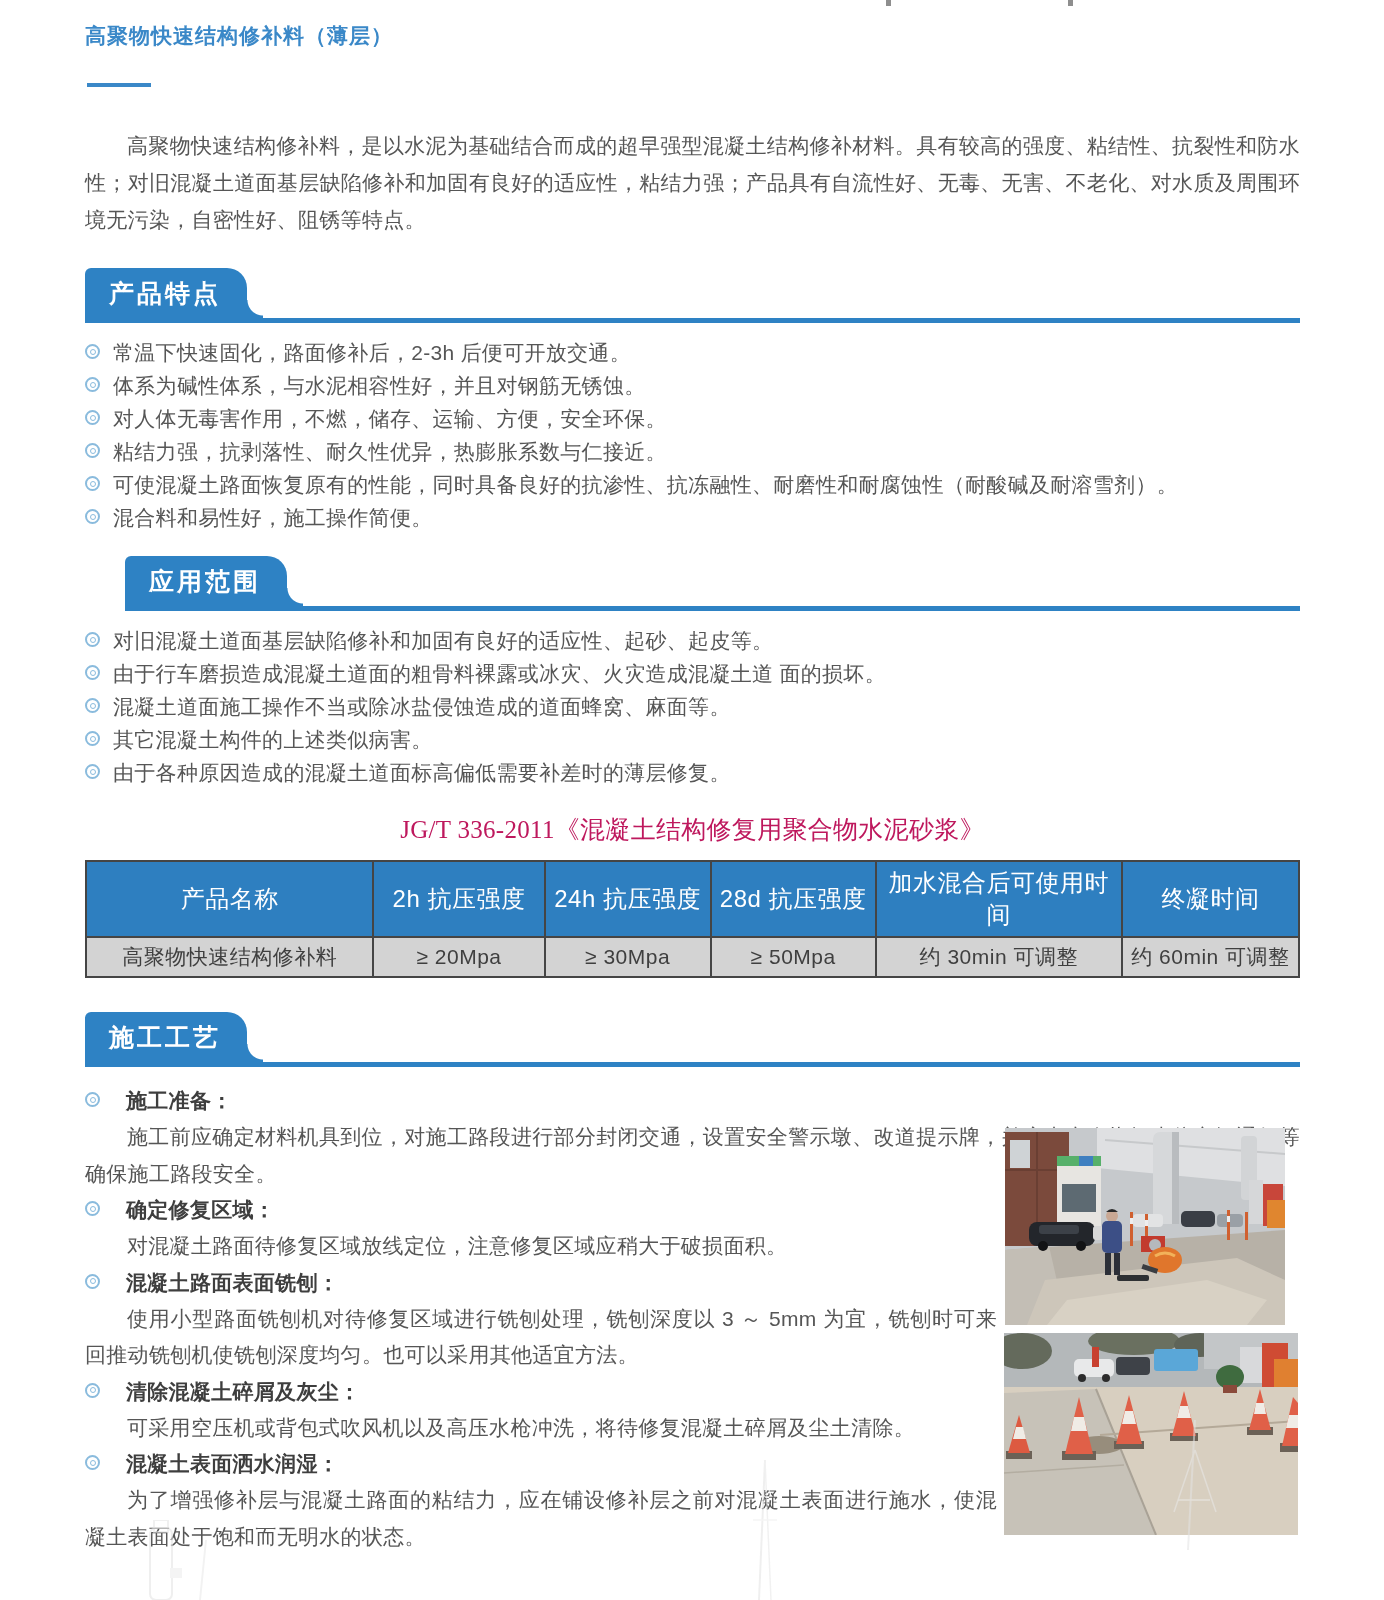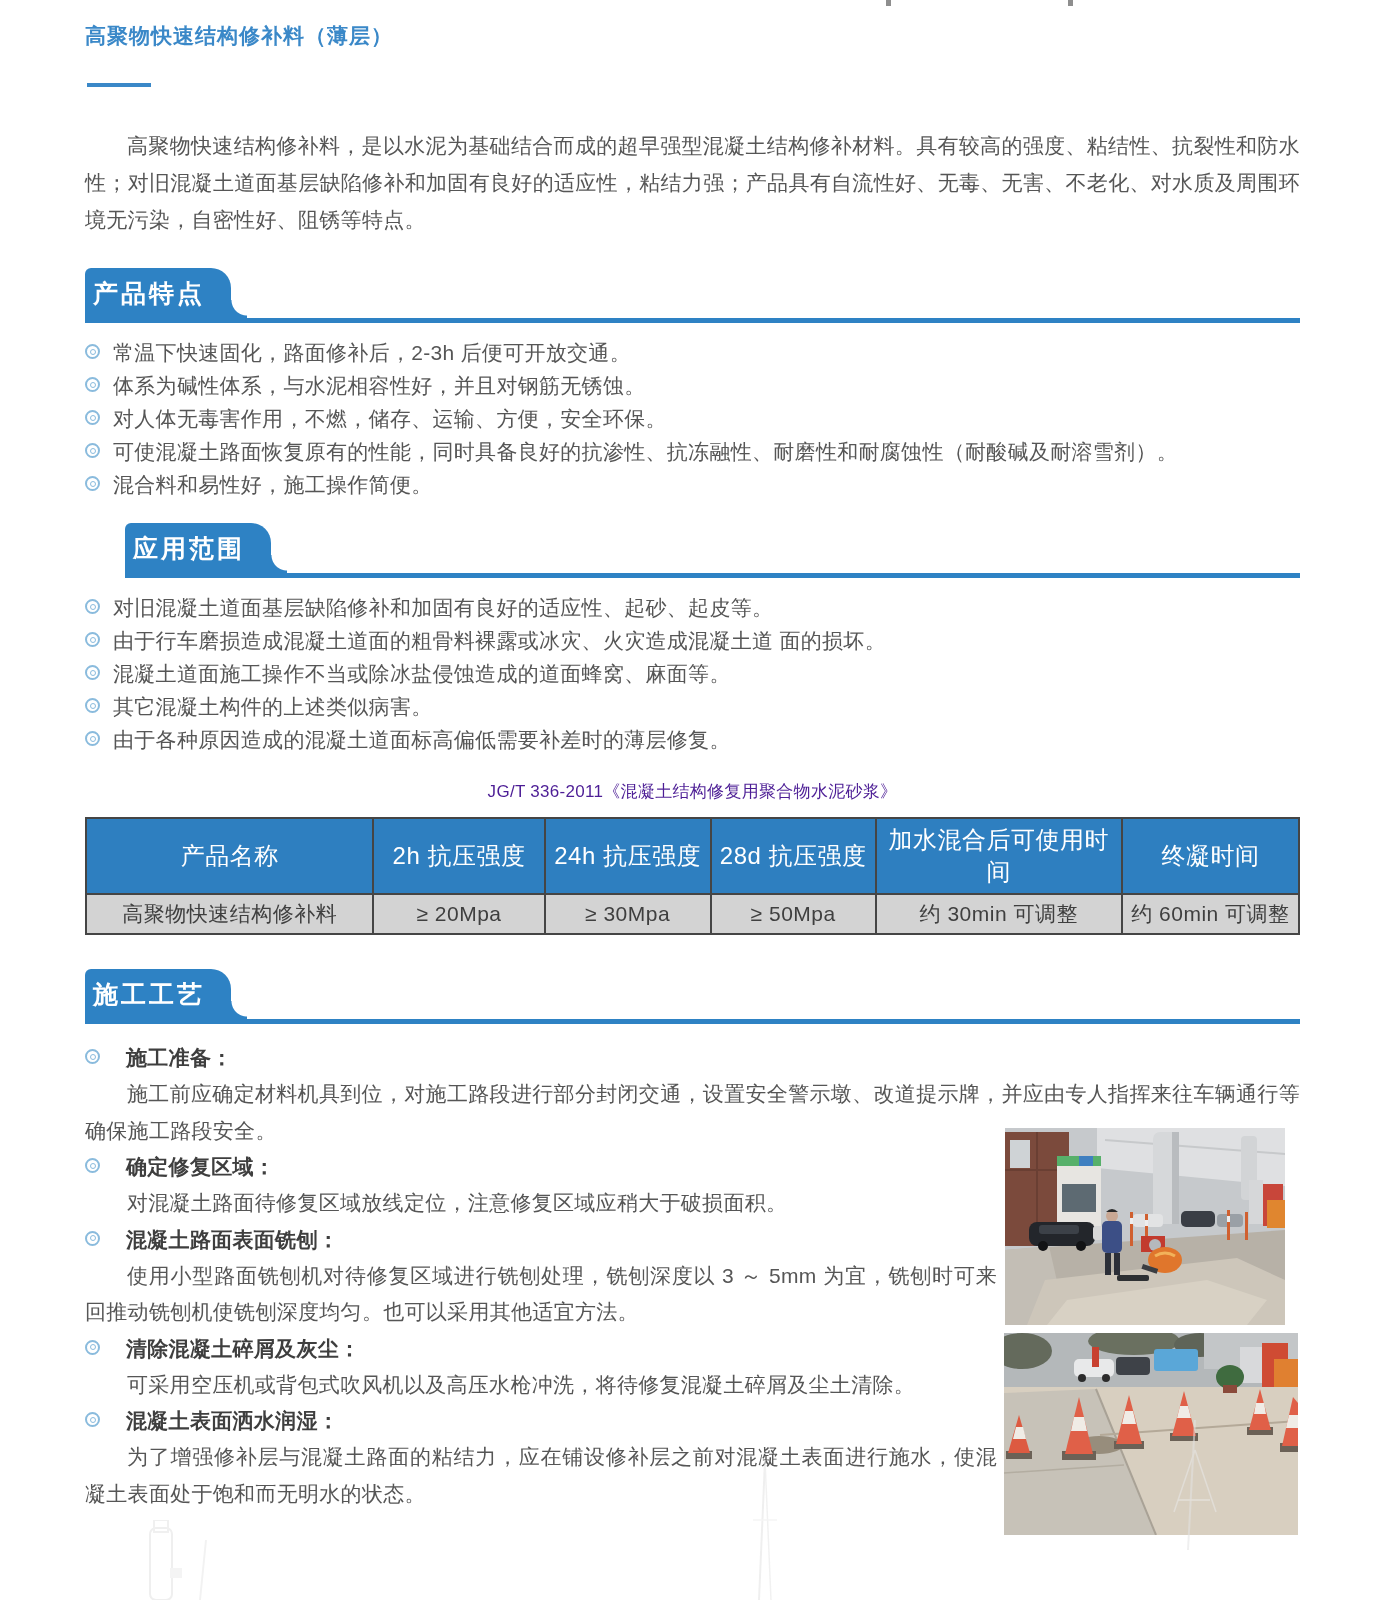--- a/index.html
+++ b/index.html
@@ -19,36 +19,36 @@
 
   h1.title{margin-top:22px;font-size:21px;font-weight:bold;color:#3a88c8;letter-spacing:1px;}
   .title-underline{width:64px;height:4px;background:#3a88c8;margin:33px 0 0 2px;}
 
   .intro{margin-top:40px;font-size:21px;line-height:37px;color:var(--body-text);
          text-indent:2em;text-align:justify;letter-spacing:.3px;}
 
   .sec{position:relative;border-bottom:5px solid var(--accent);}
   .sec .tag{display:inline-block;position:relative;background:var(--accent);color:#fff;
             font-size:25px;font-weight:bold;letter-spacing:3px;
-            padding:9px 26px 8px 8px;border-radius:6px 20px 0 0;}
+            padding:9px 26px 8px 24px;border-radius:6px 20px 0 0;}
   .sec .tag::after{content:"";position:absolute;right:-16px;bottom:0;width:16px;height:18px;
             background:radial-gradient(circle at 100% 0, rgba(0,0,0,0) 15px, var(--accent) 16px);}
   .sec-features{margin-top:30px;}
   .sec-applications{margin-top:22px;margin-left:40px;}
   .sec-performance{margin-top:24px;}
   .sec-process{margin-top:34px;}
 
   ul.blist{list-style:none;margin-top:13px;}
   .blist li{display:flex;gap:13px;align-items:flex-start;font-size:21px;line-height:33px;
             color:var(--body-text);letter-spacing:.3px;}
   .bullet{flex:0 0 auto;width:15px;height:15px;border:2px solid var(--bullet);border-radius:50%;
           margin-top:8px;position:relative;}
   .bullet::after{content:"";position:absolute;inset:2.5px;border:1.5px solid var(--bullet);border-radius:50%;}
 
-  .tbl-caption{margin:24px 0 14px;text-align:center;font-size:17px;color:#4c1d95;letter-spacing:.3px;}
+  .tbl-caption{margin:24px 0 14px;text-align:center;font-size:25px;color:#be185d;letter-spacing:.3px;font-family:Liberation Serif, serif;}
   table.spec{width:100%;border-collapse:collapse;border:2px solid #454545;}
   table.spec th{background:var(--th-bg);color:#fff;font-weight:normal;font-size:24px;
                 padding:5px 4px;border:2px solid #454545;letter-spacing:.5px;}
   table.spec td{background:var(--td-bg);color:#3f3f3f;font-size:21px;text-align:center;
                 padding:5px 4px;border:2px solid #454545;letter-spacing:.5px;}
 
   .process{margin-top:16px;}
   .step-title{display:flex;gap:26px;align-items:flex-start;font-size:21px;font-weight:bold;
               color:#3e3e3e;line-height:36px;letter-spacing:.3px;}
   .step-title .bullet{margin-top:9px;}
@@ -85,20 +85,24 @@
           <span class="bullet"></span>
           <span>常温下快速固化，路面修补后，2-3h 后便可开放交通。</span>
         </li>
       <li>
           <span class="bullet"></span>
           <span>体系为碱性体系，与水泥相容性好，并且对钢筋无锈蚀。</span>
         </li>
       <li>
           <span class="bullet"></span>
           <span>对人体无毒害作用，不燃，储存、运输、方便，安全环保。</span>
+        </li>
+      <li>
+          <span class="bullet"></span>
+          <span>粘结力强，抗剥落性、耐久性优异，热膨胀系数与仁接近。</span>
         </li>
       <li>
           <span class="bullet"></span>
           <span>可使混凝土路面恢复原有的性能，同时具备良好的抗渗性、抗冻融性、耐磨性和耐腐蚀性（耐酸碱及耐溶雪剂）。</span>
         </li>
       <li>
           <span class="bullet"></span>
           <span>混合料和易性好，施工操作简便。</span>
         </li>
     </ul>

